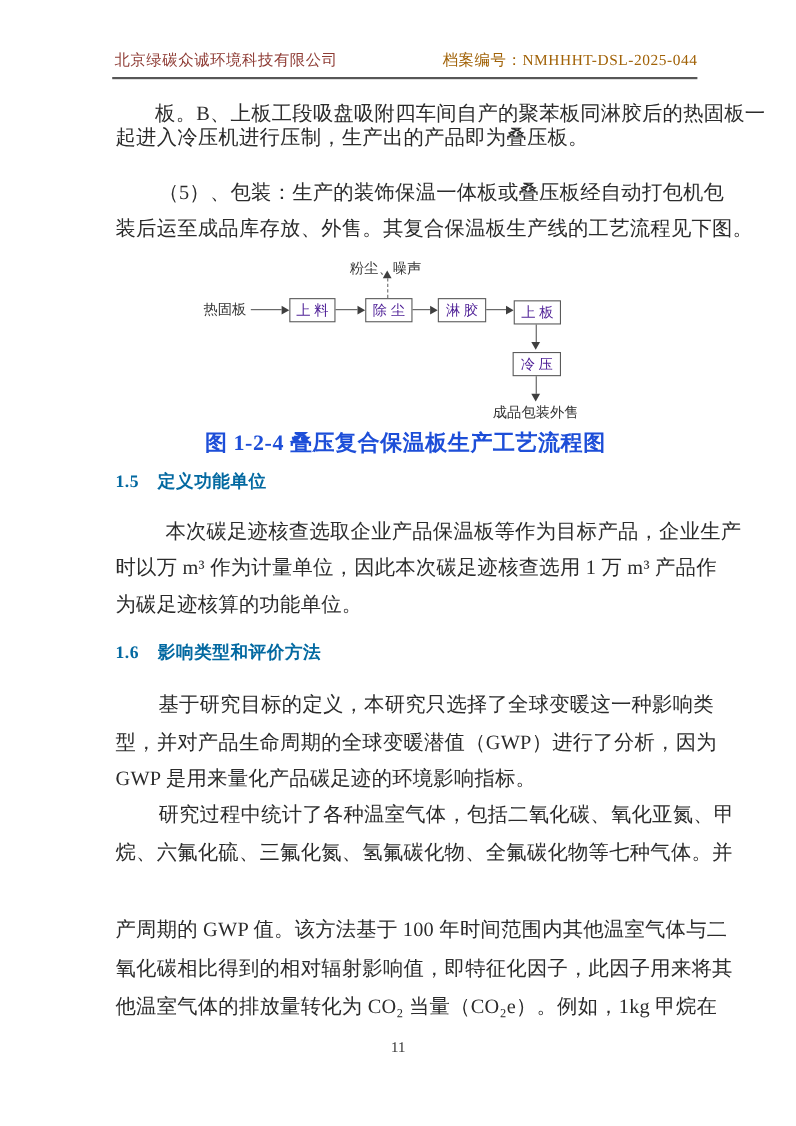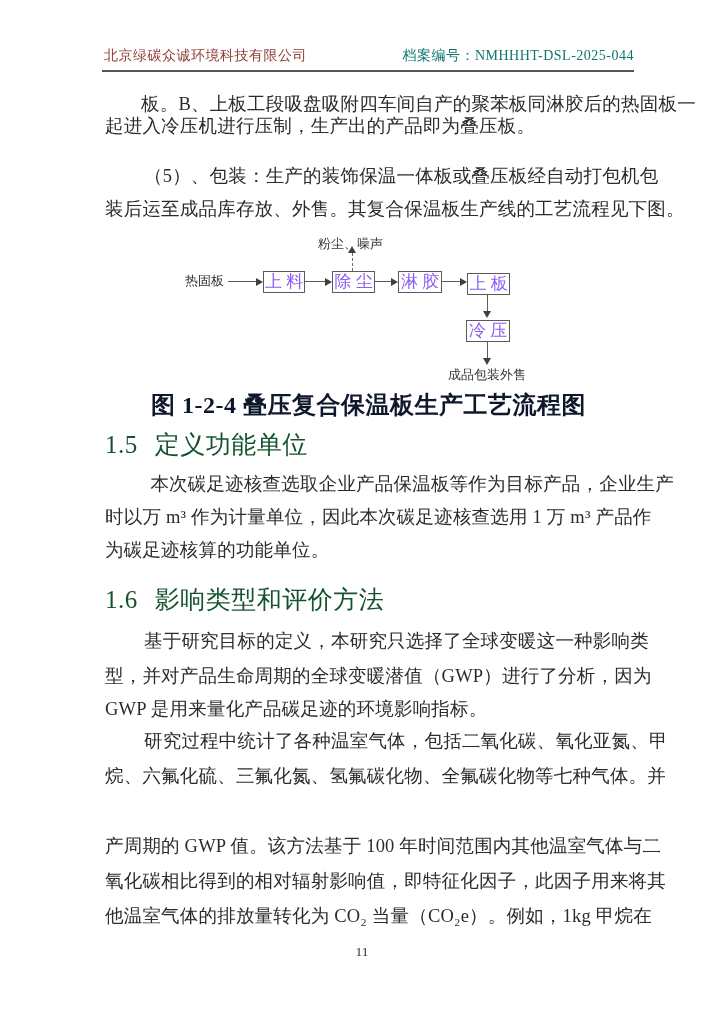--- a/index.html
+++ b/index.html
@@ -7,48 +7,48 @@
         font-family:"Liberation Serif","DejaVu Serif",serif;color:#2b2b2b;border-radius:12px;}
   .abs{position:absolute;}
   
   .hdr{font-size:14px;letter-spacing:0.5px;color:#8e3b34;line-height:18px;white-space:nowrap;}
   .hdr-rule{left:102px;top:70px;width:532px;height:0;border-top:2px solid #575757;}
   
   .tline{left:105px;width:530px;font-size:18.5px;line-height:37px;height:37px;
          letter-spacing:0.2px;white-space:nowrap;}
   .indent{padding-left:39px;}
   
-  .h2{left:105px;font-size:25px;font-weight:normal;color:#14532d;letter-spacing:0.5px;white-space:nowrap;}
+  .h2{left:105px;font-size:16px;font-weight:bold;color:#0369a1;letter-spacing:0.5px;white-space:nowrap;}
   .h2 .ht{margin-left:17px;}
-  .caption{left:105px;width:527px;text-align:center;font-size:24px;font-weight:bold;
-           color:#0f172a;letter-spacing:0.5px;white-space:nowrap;}
+  .caption{left:105px;width:527px;text-align:center;font-size:20px;font-weight:bold;
+           color:#1d4ed8;letter-spacing:0.5px;white-space:nowrap;}
   .pageno{left:0;width:724px;text-align:center;font-size:13.5px;color:#333;}
   
   .flow{left:105px;top:232px;width:527px;height:156px;font-family:"Liberation Serif","DejaVu Serif",serif;}
   .fc-label{position:absolute;font-size:13px;color:#333;white-space:nowrap;line-height:16px;}
   .fc-box{position:absolute;width:40px;height:20px;border:1px solid #5a5a5a;background:#fff;
-          font-size:17px;color:#8b5cf6;text-align:center;line-height:20px;white-space:nowrap;}
+          font-size:13px;color:#4c1d95;text-align:center;line-height:20px;white-space:nowrap;}
   .hline{position:absolute;height:1px;background:#5a5a5a;}
   .vline{position:absolute;width:1px;background:#5a5a5a;}
   .dline{position:absolute;width:0;border-left:1px dashed #6a6a6a;}
   .ah-r{position:absolute;width:0;height:0;border-top:4px solid transparent;
         border-bottom:4px solid transparent;border-left:7px solid #3f3f3f;}
   .ah-d{position:absolute;width:0;height:0;border-left:4px solid transparent;
         border-right:4px solid transparent;border-top:7px solid #3f3f3f;}
   .ah-u{position:absolute;width:0;height:0;border-left:4px solid transparent;
         border-right:4px solid transparent;border-bottom:7px solid #3f3f3f;}
   .u{}
 </style>
 </head>
 <body>
 
 <div class="page">
 
   <div class="abs hdr" style="left: 104px; top: 47px; color: rgb(142, 59, 52);">北京绿碳众诚环境科技有限公司</div>
-  <div class="abs hdr" style="right: 90px; top: 47px; color: #0f766e;"><span>档案编号：</span><span>NMHHHT-DSL-2025-044</span></div>
+  <div class="abs hdr" style="right: 90px; top: 47px; color: #a16207;"><span>档案编号：</span><span>NMHHHT-DSL-2025-044</span></div>
   <div class="abs hdr-rule"></div>
 
   <div class="abs tline" style="top:86px;margin-left:36px;">板。B、上板工段吸盘吸附四车间自产的聚苯板同淋胶后的热固板一</div>
   <div class="abs tline" style="top:108px;">起进入冷压机进行压制，生产出的产品即为叠压板。</div>
 
   <div class="abs tline indent" style="top:158px;">（5）、包装：生产的装饰保温一体板或叠压板经自动打包机包</div>
   <div class="abs tline" style="top:191px;">装后运至成品库存放、外售。其复合保温板生产线的工艺流程见下图。</div>
 
   <div class="abs flow">
     <div class="fc-label" style="left:213px;top:4px;">粉尘、噪声</div>

